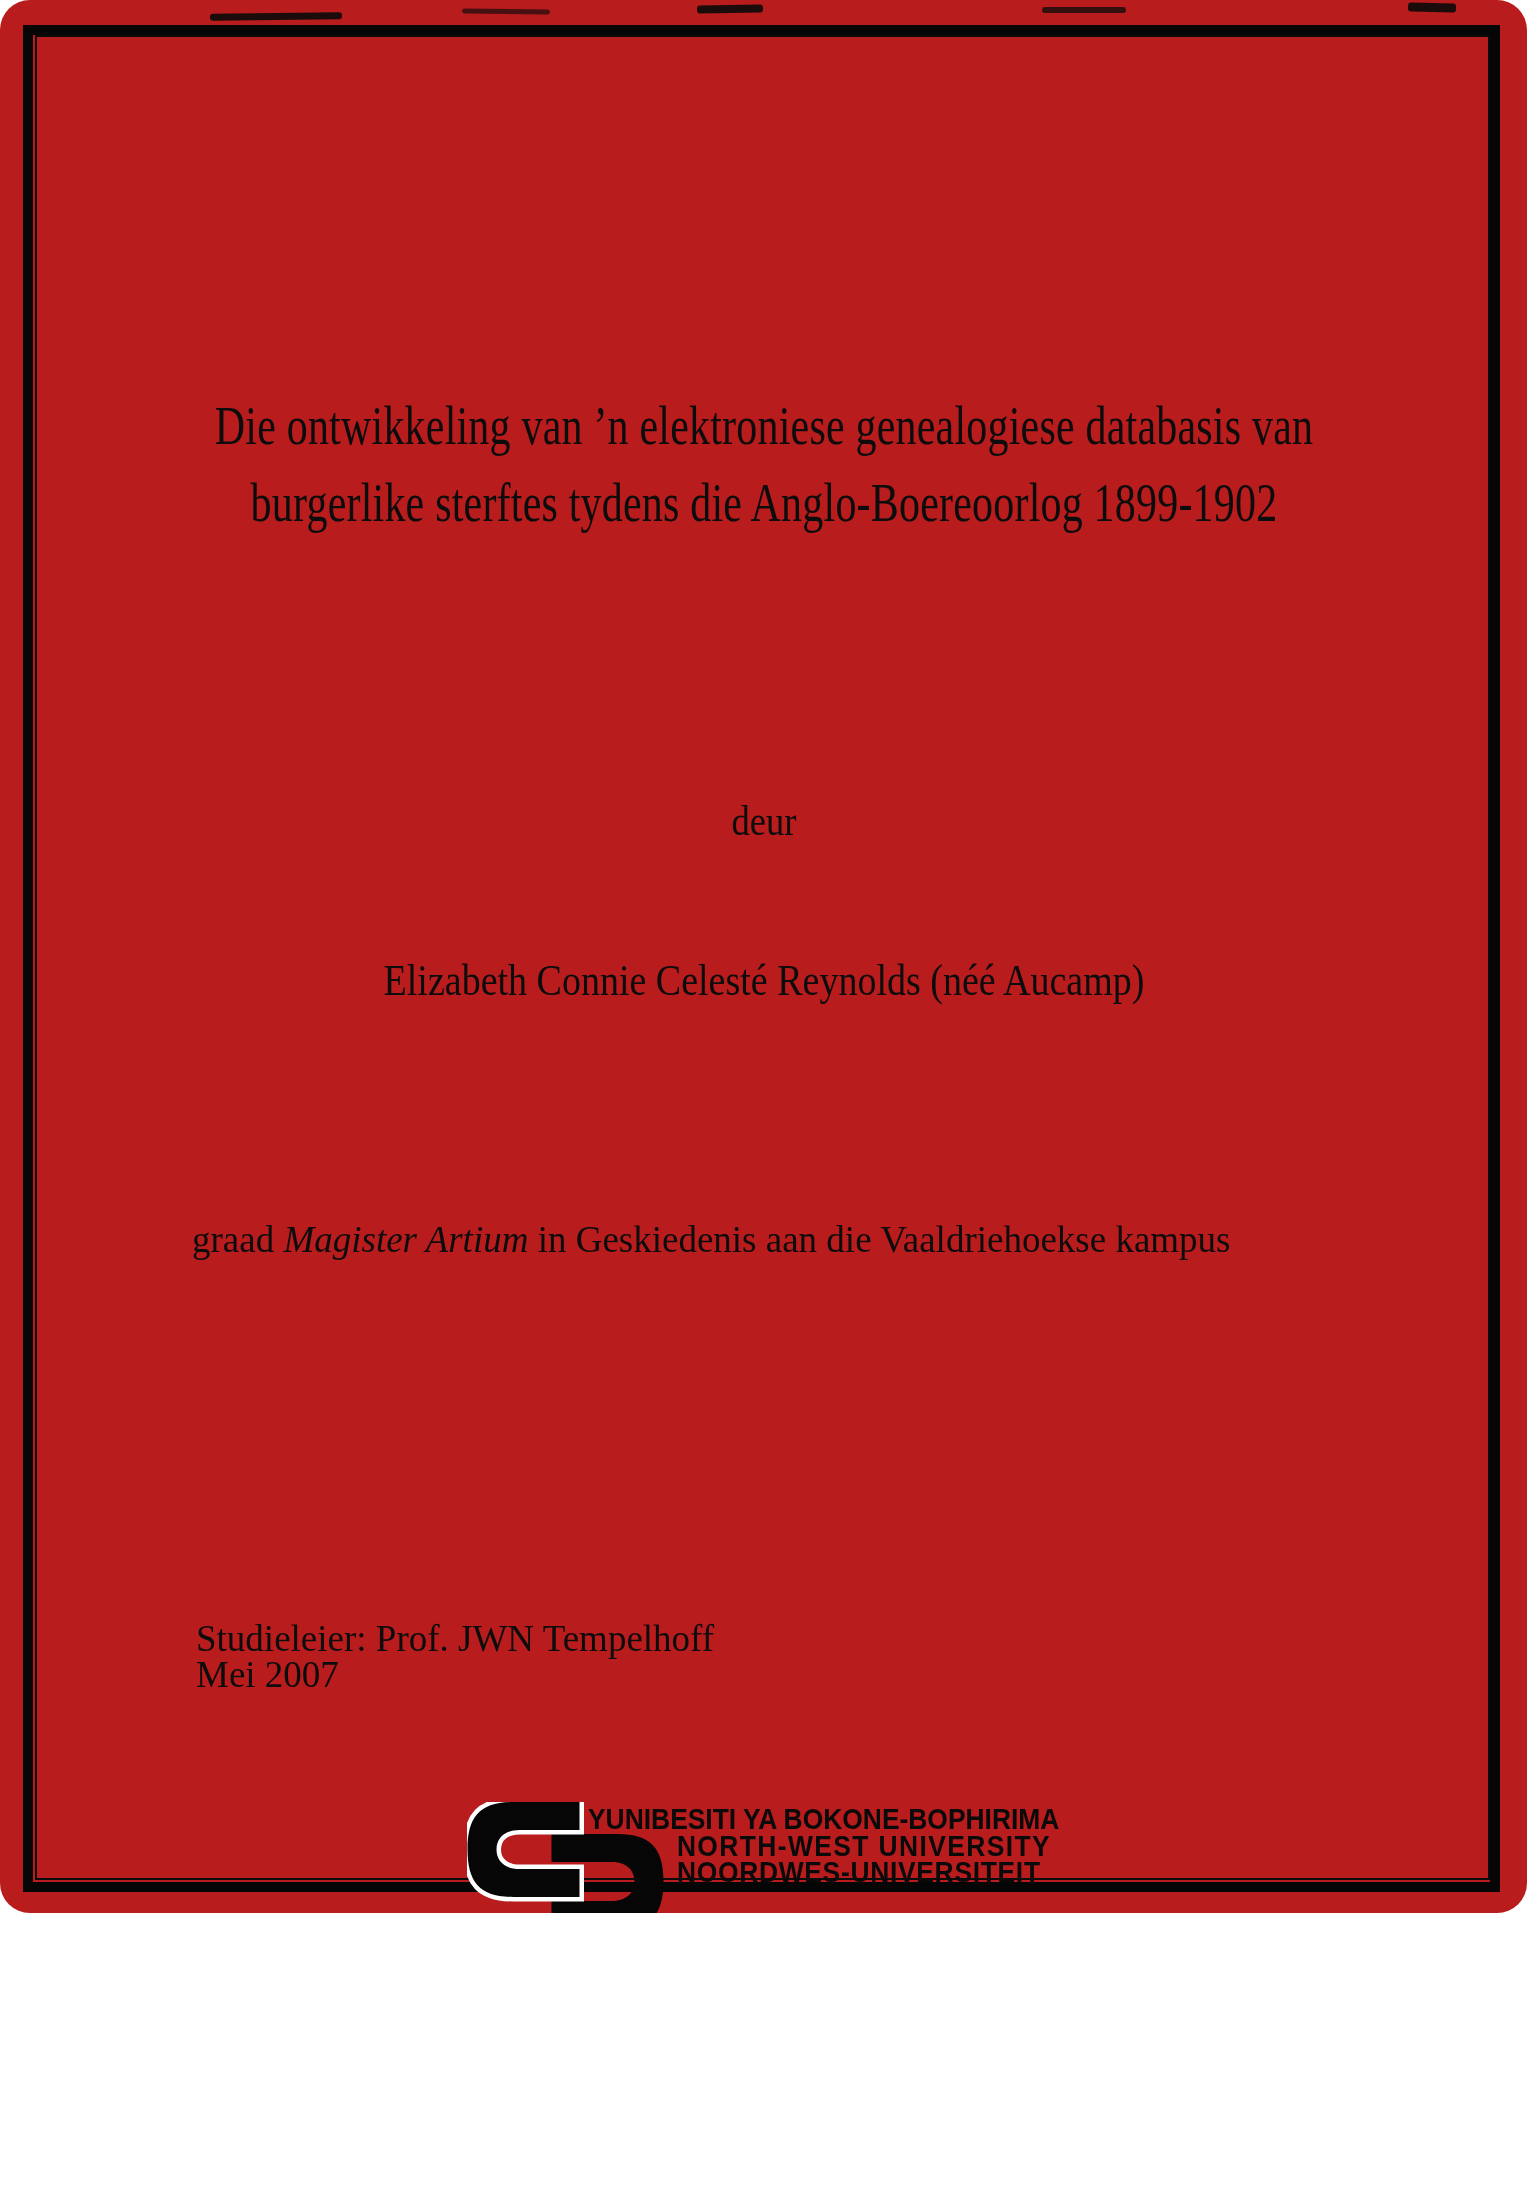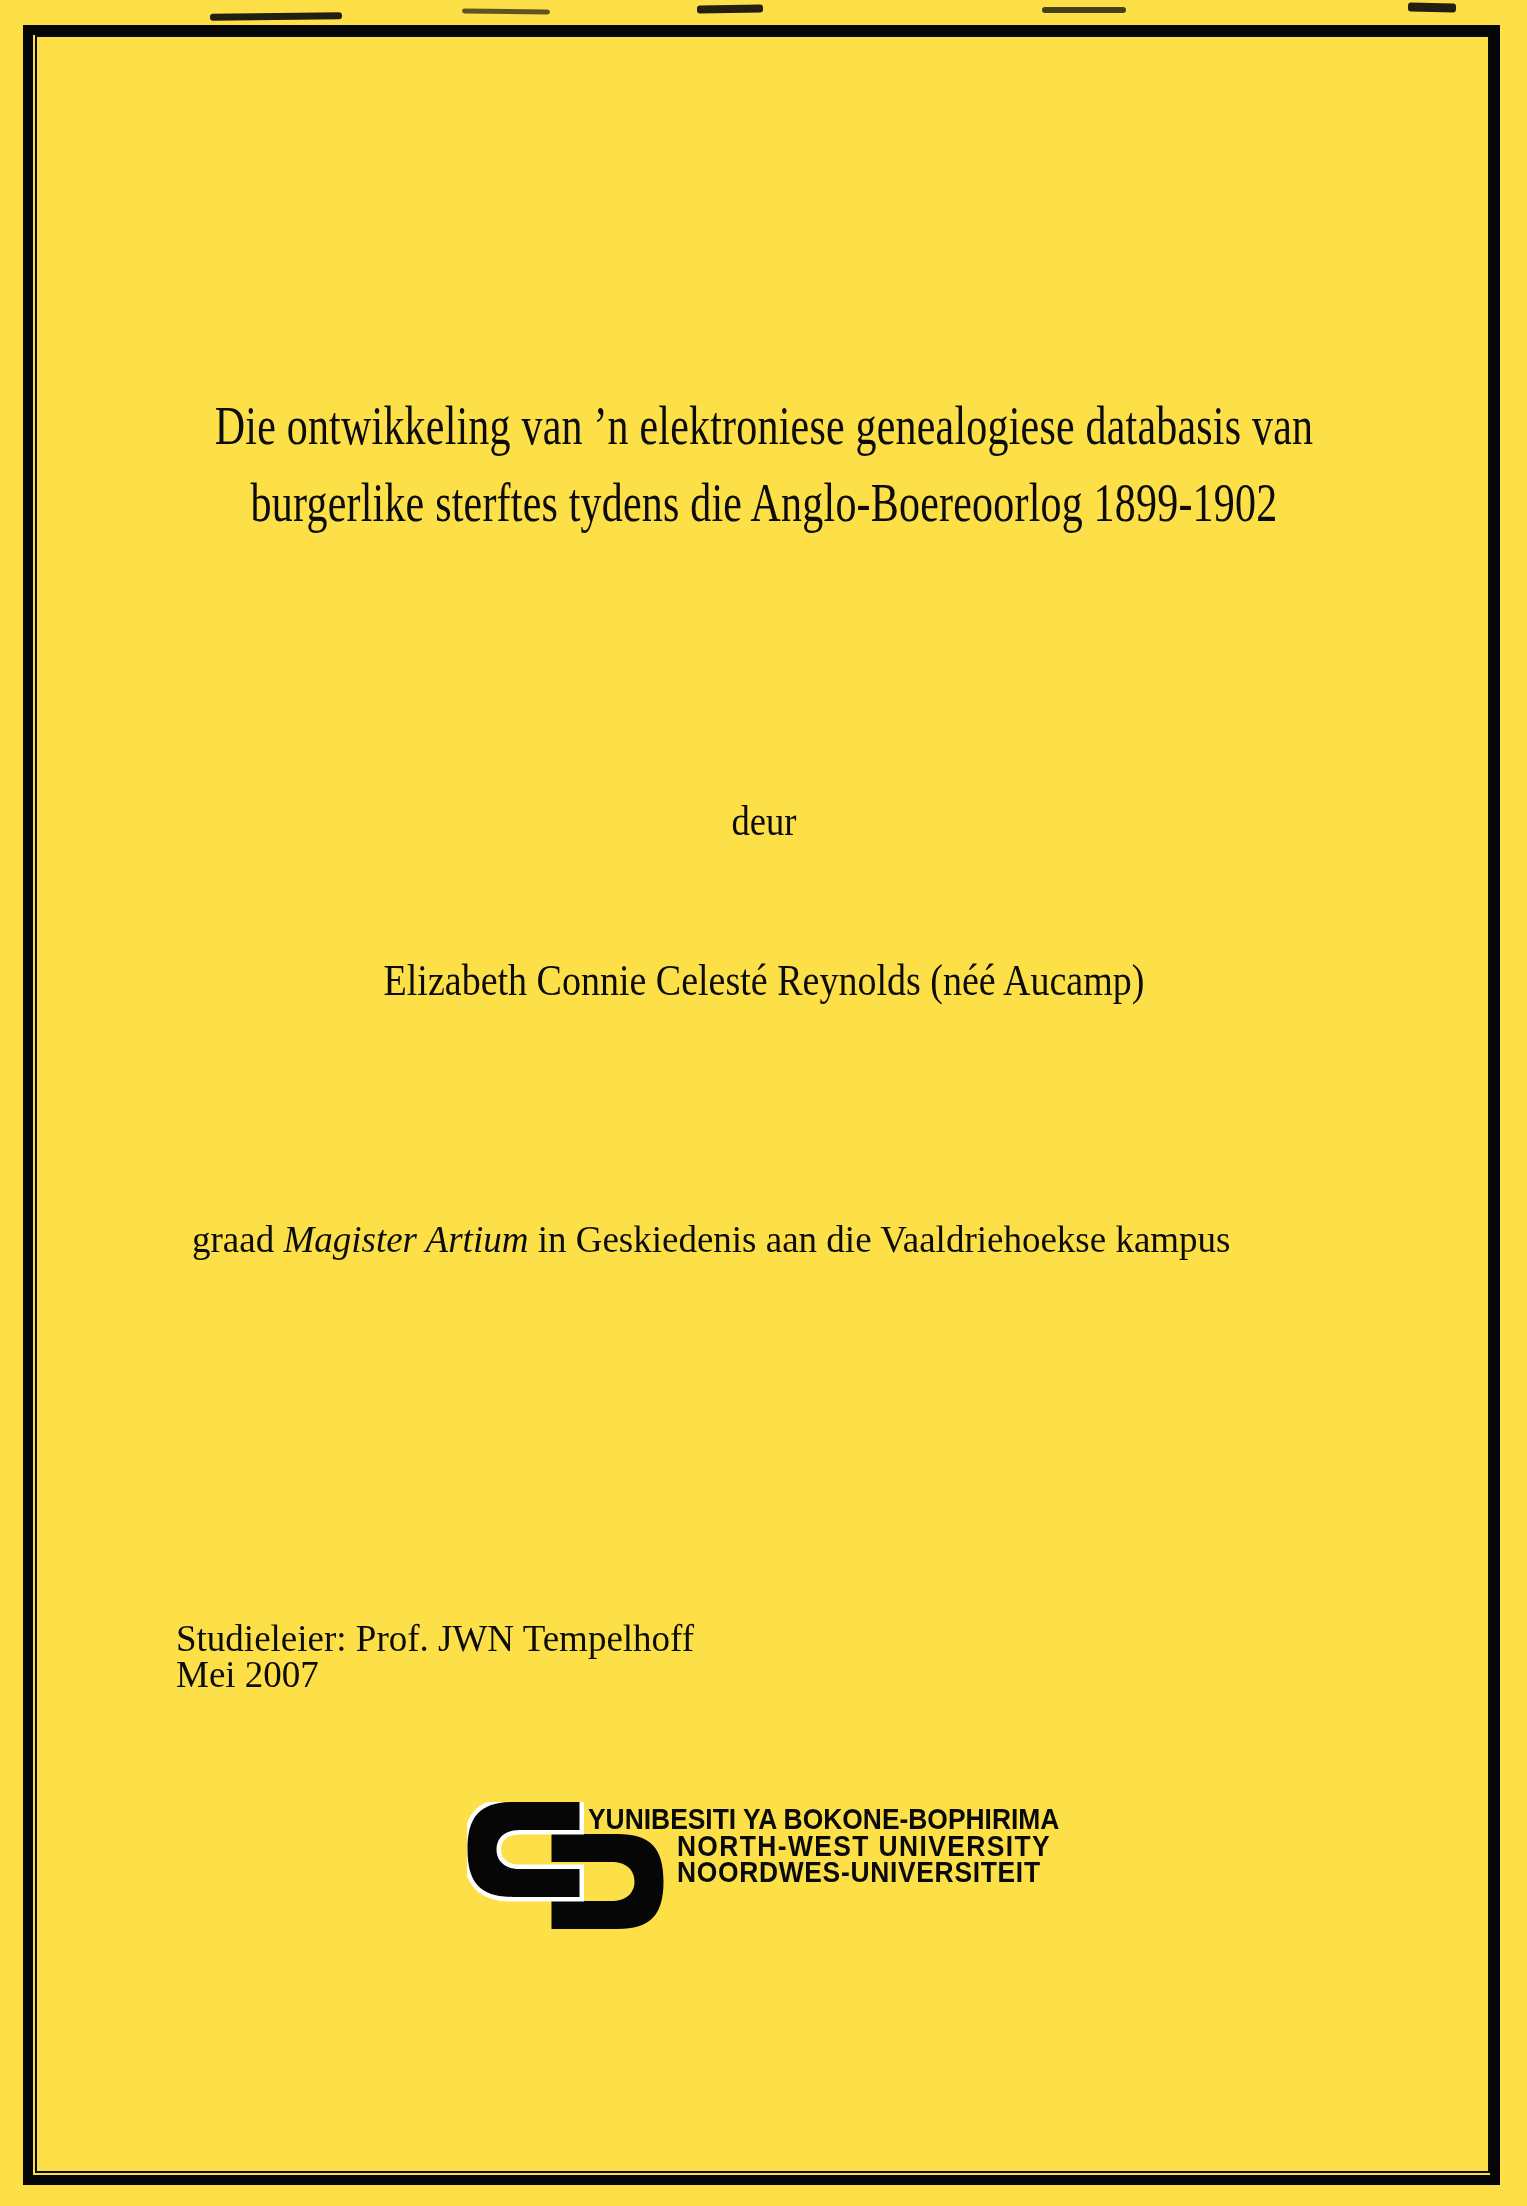--- a/index.html
+++ b/index.html
@@ -1,18 +1,18 @@
 <!DOCTYPE html>
 <html><head>
 <meta charset="utf-8">
 <style>
   html,body{margin:0;padding:0;background:#ffffff;}
   .page{
-    position:relative;width:1527px;height:2206px;background:#fde047;
-    font-family:"Liberation Serif","DejaVu Serif",serif;color:#0c0c0c;overflow:hidden;
+    position:relative;width:1527px;height:1913px;background:#b91c1c;
+    font-family:"Liberation Serif","DejaVu Serif",serif;color:#0c0c0c;overflow:hidden;border-radius:30px;
   }
   .frame-outer{
     position:absolute;left:23px;top:25px;right:27px;bottom:21px;
     border:10px solid #060606;
   }
   .frame-inner{
     position:absolute;left:35px;top:35px;right:37px;bottom:33px;
     border:2px solid #0b0b0b;
   }
   
@@ -38,21 +38,21 @@
     position:absolute;left:190px;top:957px;width:1148px;
     font-size:38px;line-height:1;text-align:center;
     transform:scaleY(1.19);transform-origin:top center;
   }
   .statement{
     position:absolute;left:192px;top:1219px;width:1136px;
     font-size:37px;line-height:41px;text-align:left;
   }
   .statement .just{text-align:justify;text-align-last:justify;}
   .supervisor-block{
-    position:absolute;left:176px;top:1621px;
+    position:absolute;left:196px;top:1621px;
     font-size:37px;line-height:36px;white-space:nowrap;
   }
   .logo-mark{position:absolute;left:467px;top:1802px;width:197px;height:127px;}
   .logo-text{
     position:absolute;left:588px;top:1806px;
     font-family:"Liberation Sans","DejaVu Sans",sans-serif;font-weight:bold;
     font-size:30px;line-height:26.5px;color:#0a0a0a;white-space:nowrap;
     transform:scaleX(0.88);transform-origin:top left;
   }
   .logo-text .indent{margin-left:101px;}

